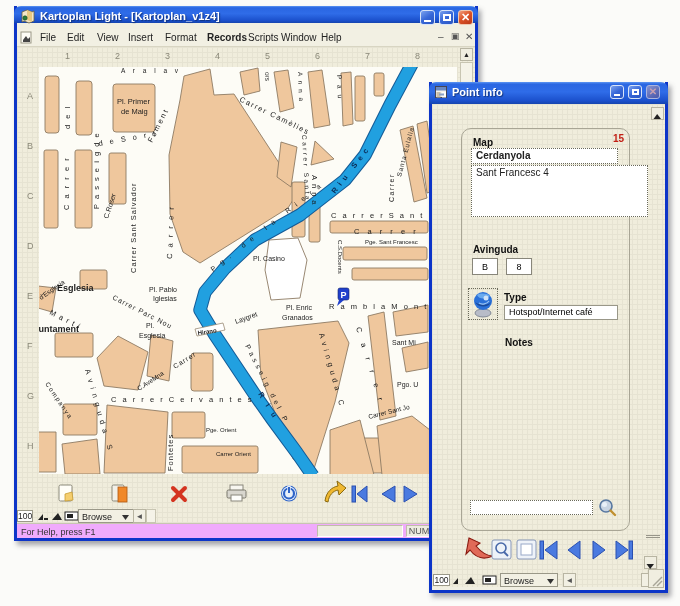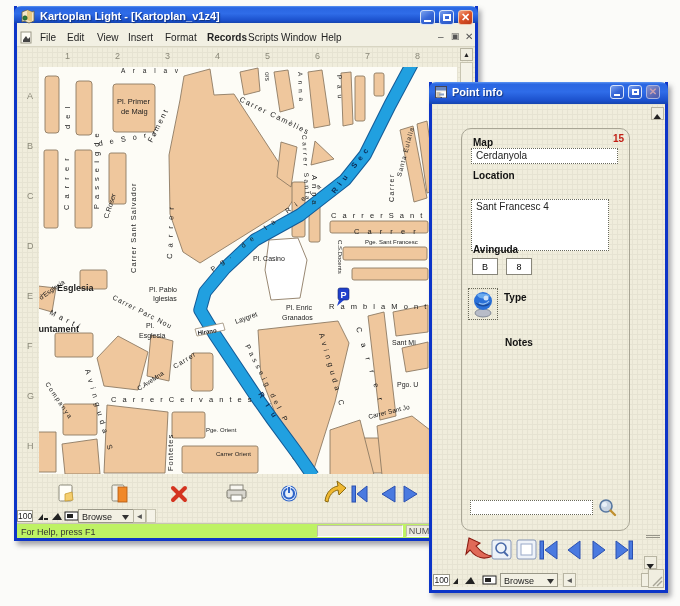--- a/index.html
+++ b/index.html
@@ -281,21 +281,21 @@
       <span class="abs" style="left:3px; top:2px;">Browse</span>
       <svg class="abs" style="right:3px; top:4px;" width="9" height="7">
           <polygon points="1,1 8,1 4.5,6" fill="#333"></polygon>
         </svg>
     </div>
 
     <div class="abs" style="left:116px; top:1px; width:13px; height:14px; background:#f2f0e3; border:1px solid #b8b5a2; font-size:8px; color:#555; text-align:center; line-height:13px;">◄</div>
     <div class="abs" style="left:129px; top:1px; width:10px; height:14px; background:#f5f3e8; border:1px solid #c8c5b2;"></div>
   </div>
 
-  <div class="abs" style="left:0; top:517px; width:458px; height:15px; background:#bef264; border-top:1px solid #c8c5b2; font-size:9px; color:#333;">
+  <div class="abs" style="left:0; top:517px; width:458px; height:15px; background:#f0abfc; border-top:1px solid #c8c5b2; font-size:9px; color:#333;">
     <span class="abs" style="left:4px; top:3px;">For Help, press F1</span>
     <div class="abs" style="left:300px; top:1px; width:86px; height:12px; border:1px solid #c0bdaa; border-right-color:#fff; border-bottom-color:#fff; background:#eeece0;"></div>
     <div class="abs" style="left:389px; top:1px; width:26px; height:12px; border:1px solid #c0bdaa; border-right-color:#fff; border-bottom-color:#fff; background:#eeece0; text-align:center; color:#555;">NUM</div>
   </div>
 </div>
 
 <div class="win" id="piwin" style="left:429px; top:82px; width:239px; height:511px; background:#f1efe2;">
 
   <div class="tbar" style="height:22px;">
 
@@ -321,27 +321,27 @@
     <div class="abs" style="left:219px; top:3px; width:13px; height:13px; background:#f0eee0; border:1px solid #b8b5a2; text-align:center;"><svg width="9" height="9">
           <polygon points="0.5,6 8,6 4.2,1" fill="#222"></polygon>
         </svg></div>
 
     <div class="abs grid" style="left:29px; top:24px; width:169px; height:403px; border:1.5px solid #a8a595; border-radius:10px;">
 
       <span class="abs" style="left:151px; top:4px; color:#c22016; font-weight:bold; font-size:10px;">15</span>
 
       <span class="lbl" style="left:11px; top:8px;">Map</span>
 
-      <div class="fld" style="left:9px; top:19px; width:147px; height:16px;">
+      <div class="fld" style="left:9px; top:19px; width:147px; height:16px;font-weight:bold;">
           <span class="abs" style="left:4px; top:1px;">Cerdanyola</span>
         </div>
 
       <span class="lbl" style="left:11px; top:41px;">Location</span>
 
-      <div class="fld" style="left:9px; top:70px; width:138px; height:52px;">
+      <div class="fld" style="left:9px; top:36px; width:177px; height:52px;">
           <span class="abs" style="left:4px; top:1px;">Sant Francesc 4</span>
         </div>
 
       <span class="lbl" style="left:11px; top:115px;">Avinguda</span>
 
       <div class="abs" style="left:10px; top:129px; width:26px; height:17px; background:#fff; border:1px solid #88867a; font-size:9px; text-align:center; line-height:16px;">B</div>
 
       <div class="abs" style="left:44px; top:129px; width:26px; height:17px; background:#fff; border:1px solid #88867a; font-size:9px; text-align:center; line-height:16px;">8</div>
 
       <div class="abs" style="left:6px; top:159px; width:30px; height:32px; border:1px dotted #6a6a5a;">
@@ -350,20 +350,23 @@
             <circle cx="14" cy="12" r="9" fill="#2a70d8"></circle>
             <path d="M8,6 C11,4 18,4 21,7 C18,10 10,11 8,6" fill="#6aaaee"></path>
             <path d="M6,13 C9,16 19,17 22,13 C20,19 9,19 6,13" fill="#1a4a9a"></path>
             <circle cx="17" cy="9" r="2.5" fill="#cfe2f8"></circle>
             <path d="M10,14 C13,16 18,15 20,12" stroke="#9cc4f0" stroke-width="1.2" fill="none"></path>
           </svg>
       </div>
 
       <span class="lbl" style="left:42px; top:163px;">Type</span>
 
+      <div class="abs" style="left:42px; top:176px; width:114px; height:15px; background:#fff; border:1px solid #999788; font-size:9px;">
+          <span class="abs" style="left:4px; top:1px;">Hotspot/Internet café</span>
+        </div>
 
       <span class="lbl" style="left:11px; top:208px;padding-left:32px;">Notes</span>
 
 
       <div class="fld" style="left:8px; top:371px; width:123px; height:15px;"></div>
 
       <svg class="abs" style="left:136px; top:369px;" width="19" height="19" viewBox="0 0 19 19">
           <circle cx="8" cy="8" r="6" fill="#c8d4e2" stroke="#5878a0" stroke-width="1.6"></circle>
           <circle cx="6.5" cy="6.5" r="2.5" fill="#e8f0f8"></circle>
           <line x1="12.5" y1="12.5" x2="17" y2="17" stroke="#c09030" stroke-width="2.4" stroke-linecap="round"></line>

